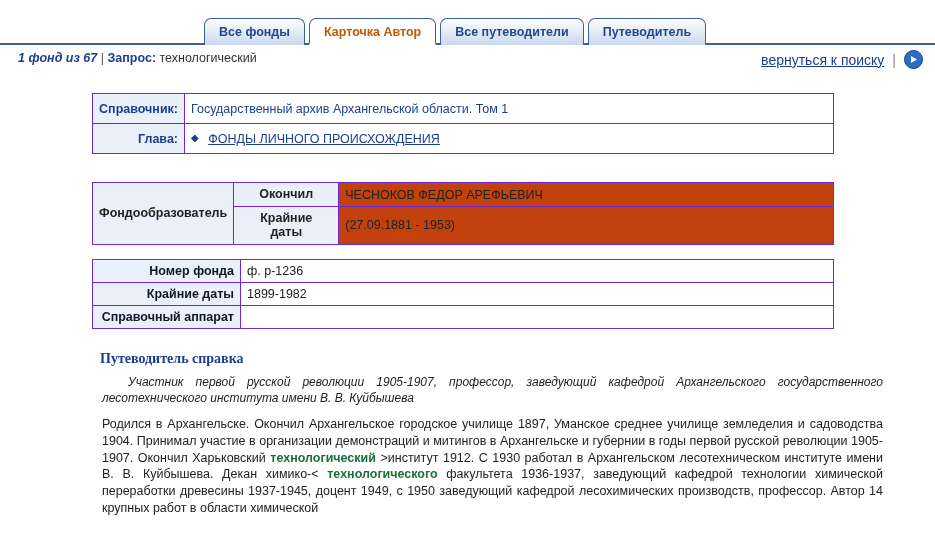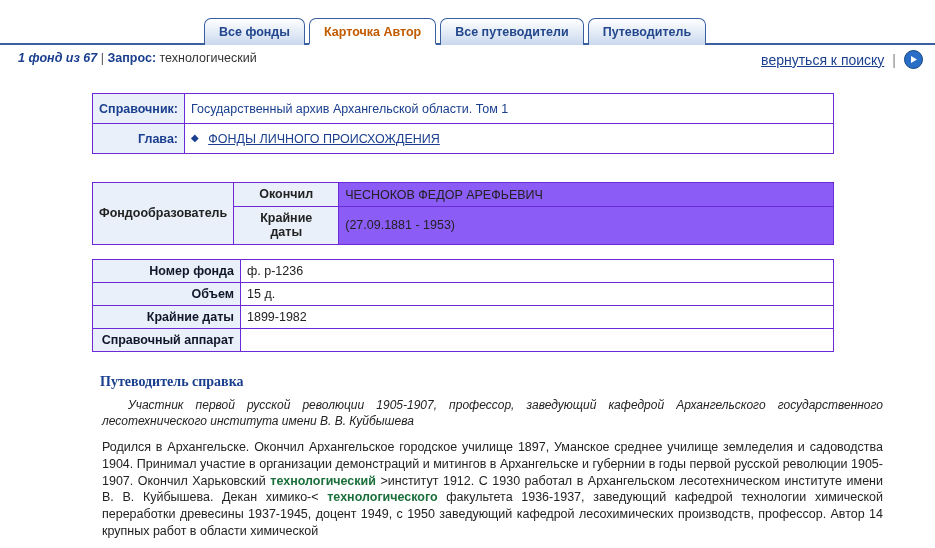--- a/index.html
+++ b/index.html
@@ -122,21 +122,21 @@
   }
   .founder-table .sublbl {
     background: #eaf0f9;
     color: #222;
     font-weight: bold;
     text-align: center;
     width: 105px;
     white-space: normal;
     line-height: 1.15;
   }
-  .founder-table .fval { background: #8b5cf6; color: #222; }
+  .founder-table .fval { background: #c2410c; color: #222; }
 
   .fond-table { margin-top: 14px; }
   .fond-table td { height: 19px; }
   .fond-table .lbl2 {
     background: #eaf0f9;
     color: #0f172a;
     font-weight: bold;
     text-align: right;
     width: 148px;
     white-space: nowrap;
@@ -235,24 +235,20 @@
     </tbody>
       </table>
 
     <table class="grid fond-table">
       <tbody>
           <tr>
         <td class="lbl2">Номер фонда</td>
         <td class="v2">ф. р-1236</td>
       </tr>
       <tr>
-        <td class="lbl2">Объем</td>
-        <td class="v2">15 д.</td>
-      </tr>
-      <tr>
         <td class="lbl2">Крайние даты</td>
         <td class="v2">1899-1982</td>
       </tr>
       <tr>
         <td class="lbl2">Справочный аппарат</td>
         <td class="v2"></td>
       </tr>
     </tbody>
       </table>
 

